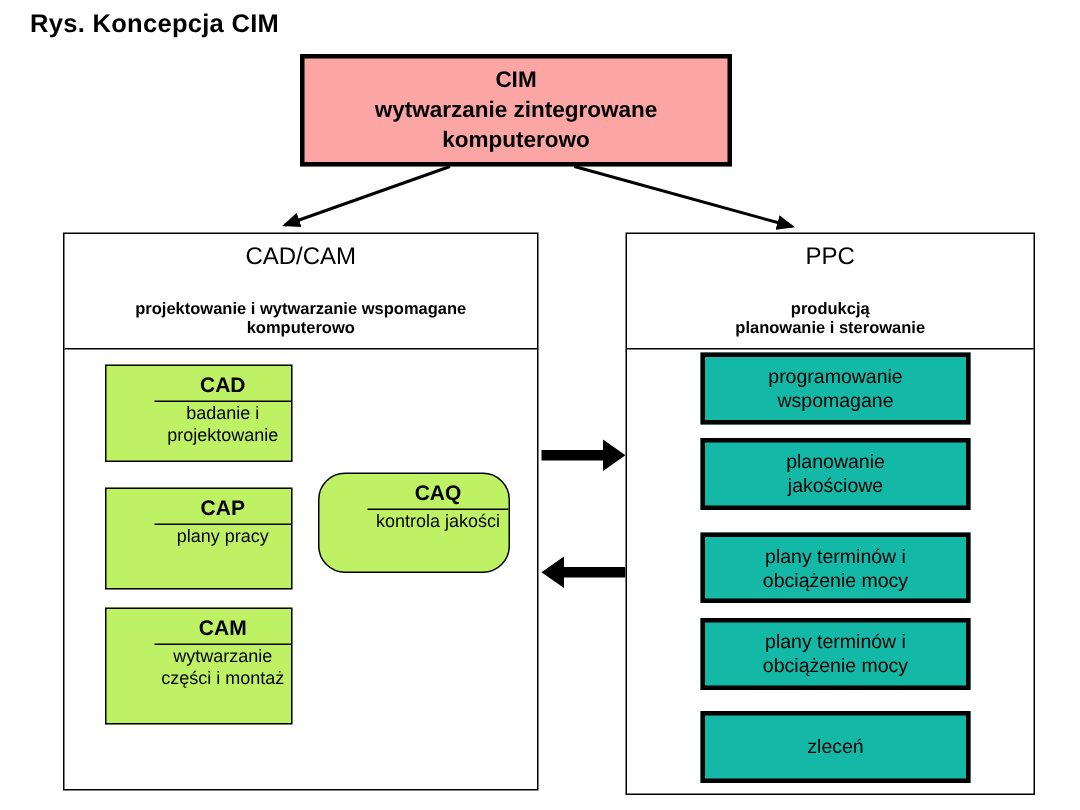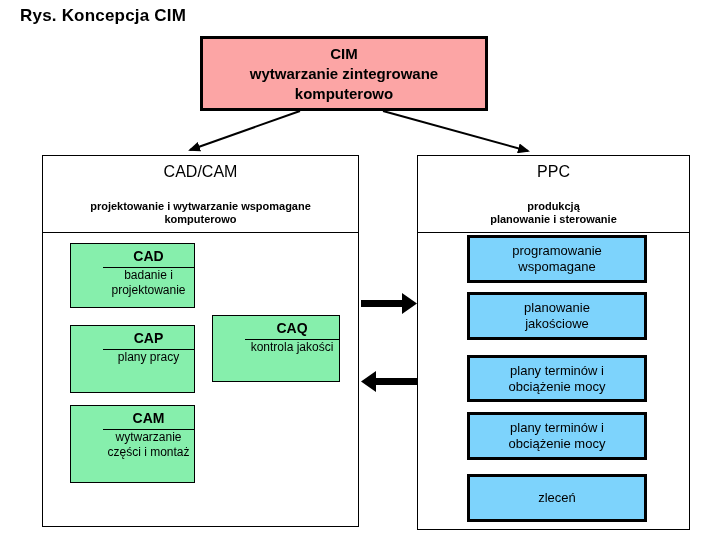--- a/index.html
+++ b/index.html
@@ -48,51 +48,51 @@
   .big-header .hdr-sub {
     display: block;
     margin-top: 19px;
     font-size: 11px; font-weight: bold; line-height: 13px;
   }
 
   .module-box {
     position: absolute;
     border: 1px solid #000;
     display: flex; flex-direction: column;
-    background: #86efac;
+    background: #bef264;
     padding-left: 32px;
   }
   .module-box .mod-title {
     border-bottom: 1px solid #000;
     text-align: center;
     font-weight: bold; font-size: 14px;
     padding: 4px 0 3px 0;
   }
   .module-box .mod-body {
     flex: 1;
     display: flex; flex-direction: column;
     align-items: center; justify-content: flex-start;
     text-align: center;
     font-size: 12px; line-height: 15px;
   }
 
   .mod-cad { left: 27px;  top: 87px;  width: 125px; height: 65px; }
   .mod-cap { left: 27px;  top: 169px; width: 125px; height: 68px; }
-  .mod-caq { left: 169px; top: 159px; width: 128px; height: 67px; }
+  .mod-caq { left: 169px; top: 159px; width: 128px; height: 67px; border-radius: 18px; }
   .mod-cam { left: 27px;  top: 249px; width: 125px; height: 78px; }
 
   .ppc-item {
     position: absolute;
     left: 49px; width: 180px;
     border: 3px solid #000;
     display: flex; flex-direction: column;
     align-items: center; justify-content: center;
     text-align: center;
     font-size: 13px; line-height: 16px;
-    background: #7dd3fc;
+    background: #14b8a6;
   }
   .ppc-0 { top: 79px;  height: 48px; }
   .ppc-1 { top: 136px; height: 48px; }
   .ppc-2 { top: 199px; height: 47px; }
   .ppc-3 { top: 256px; height: 48px; }
   .ppc-4 { top: 318px; height: 48px; }
 
   .arrow-layer {
     left: 0; top: 0; width: 720px; height: 540px;
     pointer-events: none;

